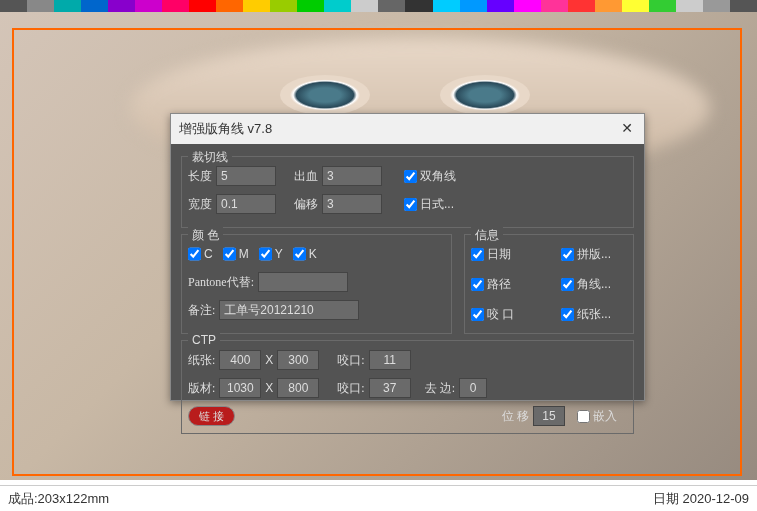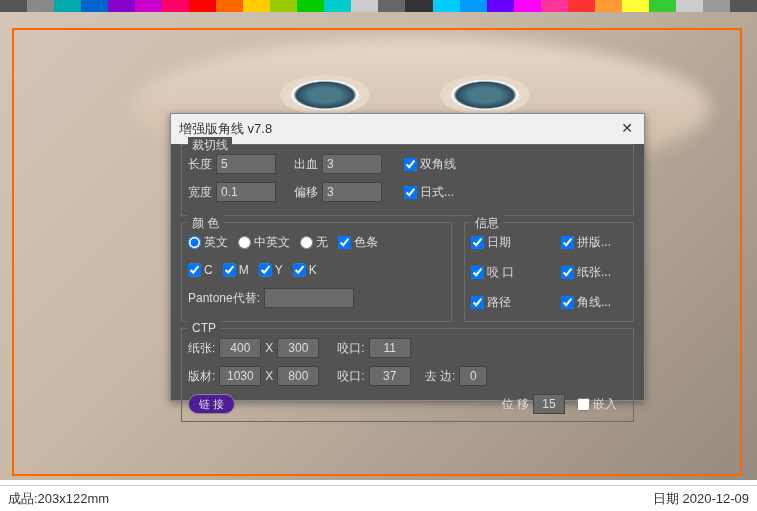--- a/index.html
+++ b/index.html
@@ -11,30 +11,30 @@
 .eye.right{left:440px;}
 .color-bar{position:absolute;top:0;left:0;width:757px;height:12px;display:flex;}
 .color-bar div{flex:1;height:100%;}
 .orange-frame{position:absolute;top:28px;left:12px;width:730px;height:448px;border:2px solid #ff6600;}
 .status-bar{position:absolute;bottom:0;left:0;width:757px;height:26px;background:#fff;border-top:1px solid #ccc;display:flex;align-items:center;padding:0 8px;font-size:13px;color:#333;}
 .status-bar .sp{flex:1;}
 .dialog{position:absolute;top:113px;left:170px;width:475px;height:288px;background:#535353;border:1px solid #888;box-shadow:0 2px 8px rgba(0,0,0,.4);}
 .titlebar{height:30px;background:#f0f0f0;display:flex;align-items:center;padding:0 8px;font-size:13px;color:#333;}
 .titlebar .sp{flex:1;}
 .close{width:18px;height:18px;text-align:center;cursor:pointer;font-size:14px;}
-.body{padding:0 10px;color:#ddd;font-size:12px;position:relative;height:365px;}
+.body{padding:12px 10px;color:#ddd;font-size:12px;position:relative;height:365px;}
 .group{border:1px solid #6a6a6a;padding:8px 6px 6px;margin-bottom:6px;position:relative;}
 .group-label{position:absolute;top:-8px;left:6px;background:#535353;padding:0 4px;font-size:12px;}
 .row{display:flex;align-items:center;margin-bottom:6px;min-height:22px;}
-.lbl{margin-right:4px;white-space:nowrap;}
+.lbl{margin-right:4px;white-space:nowrap;font-family:Liberation Serif, serif;}
 input[type=text]{background:#6a6a6a;border:1px solid #444;color:#ddd;height:20px;padding:0 4px;font-size:12px;width:60px;}
 input.narrow{width:42px;text-align:center;}
 input[type=radio],input[type=checkbox]{margin-right:3px;vertical-align:middle;}
 .chk-lbl{margin-right:10px;white-space:nowrap;display:inline-flex;}
-.pillbtn{background:#4c1d95;color:#ddd;border:1px solid #888;border-radius:10px;height:20px;padding:0 10px;font-size:11px;cursor:pointer;}
+.pillbtn{background:#b91c1c;color:#ddd;border:1px solid #888;border-radius:10px;height:20px;padding:0 10px;font-size:11px;cursor:pointer;}
 .info-col{display:flex;flex-direction:column;gap:6px;}
 .flex2{display:flex;gap:12px;}
 .col1{flex:1;}
 .col2{width:170px;}
 .x{margin:0 4px;}
 </style>
 </head>
 <body>
 
 <div class="canvas-bg">
@@ -115,90 +115,76 @@
             <span>日式...</span>
           </label>
       </div>
     </div>
 
     <div class="flex2">
       <div class="group col1">
         <span class="group-label">颜  色</span>
         <div class="row">
           <label class="chk-lbl">
-              <input type="radio" name="lang" checked="" style="">
-              <span>英文</span>
-            </label>
-          <label class="chk-lbl">
-              <input type="radio" name="lang" style="">
-              <span>中英文</span>
-            </label>
-          <label class="chk-lbl">
-              <input type="radio" name="lang" style="">
-              <span>无</span>
-            </label>
-          <label class="chk-lbl">
-              <input type="checkbox" checked="" style="">
-              <span>色条</span>
-            </label>
-        </div>
-        <div class="row">
-          <label class="chk-lbl">
               <input type="checkbox" checked="" style="">
               <span>C</span>
             </label>
           <label class="chk-lbl">
               <input type="checkbox" checked="" style="">
               <span>M</span>
             </label>
           <label class="chk-lbl">
               <input type="checkbox" checked="" style="">
               <span>Y</span>
             </label>
           <label class="chk-lbl">
               <input type="checkbox" checked="" style="">
               <span>K</span>
             </label>
         </div>
         <div class="row">
           <span class="lbl">Pantone代替:</span>
           <input type="text" style="width: 90px;">
+        </div>
+        <div class="row">
+          <span class="lbl">备注:</span>
+          <input type="text" style="width: 140px;" value="工单号20121210">
         </div>
       </div>
       <div class="group col2">
         <span class="group-label">信息</span>
         <div class="info-col">
           <div class="row" style="margin-bottom:2px">
             <label class="chk-lbl" style="width:80px">
                 <input type="checkbox" checked="" style="">
                 <span>日期</span>
               </label>
             <label class="chk-lbl">
                 <input type="checkbox" checked="" style="">
                 <span>拼版...</span>
               </label>
           </div>
           <div class="row" style="margin-bottom:2px">
             <label class="chk-lbl" style="width:80px">
                 <input type="checkbox" checked="" style="">
-                <span>咬 口</span>
+                <span>路径</span>
               </label>
             <label class="chk-lbl">
                 <input type="checkbox" checked="" style="">
-                <span>纸张...</span>
+                <span>角线...</span>
               </label>
           </div>
           <div class="row" style="margin-bottom:2px">
             <label class="chk-lbl" style="width:80px">
                 <input type="checkbox" checked="" style="">
-                <span>路径</span>
+                <span>咬 口</span>
               </label>
             <label class="chk-lbl">
                 <input type="checkbox" checked="" style="">
-                <span>角线...</span>
+                <span>纸张...</span>
               </label>
           </div>
         </div>
       </div>
     </div>
 
     <div class="group">
       <span class="group-label">CTP</span>
       <div class="row">
         <span class="lbl">纸张:</span>

